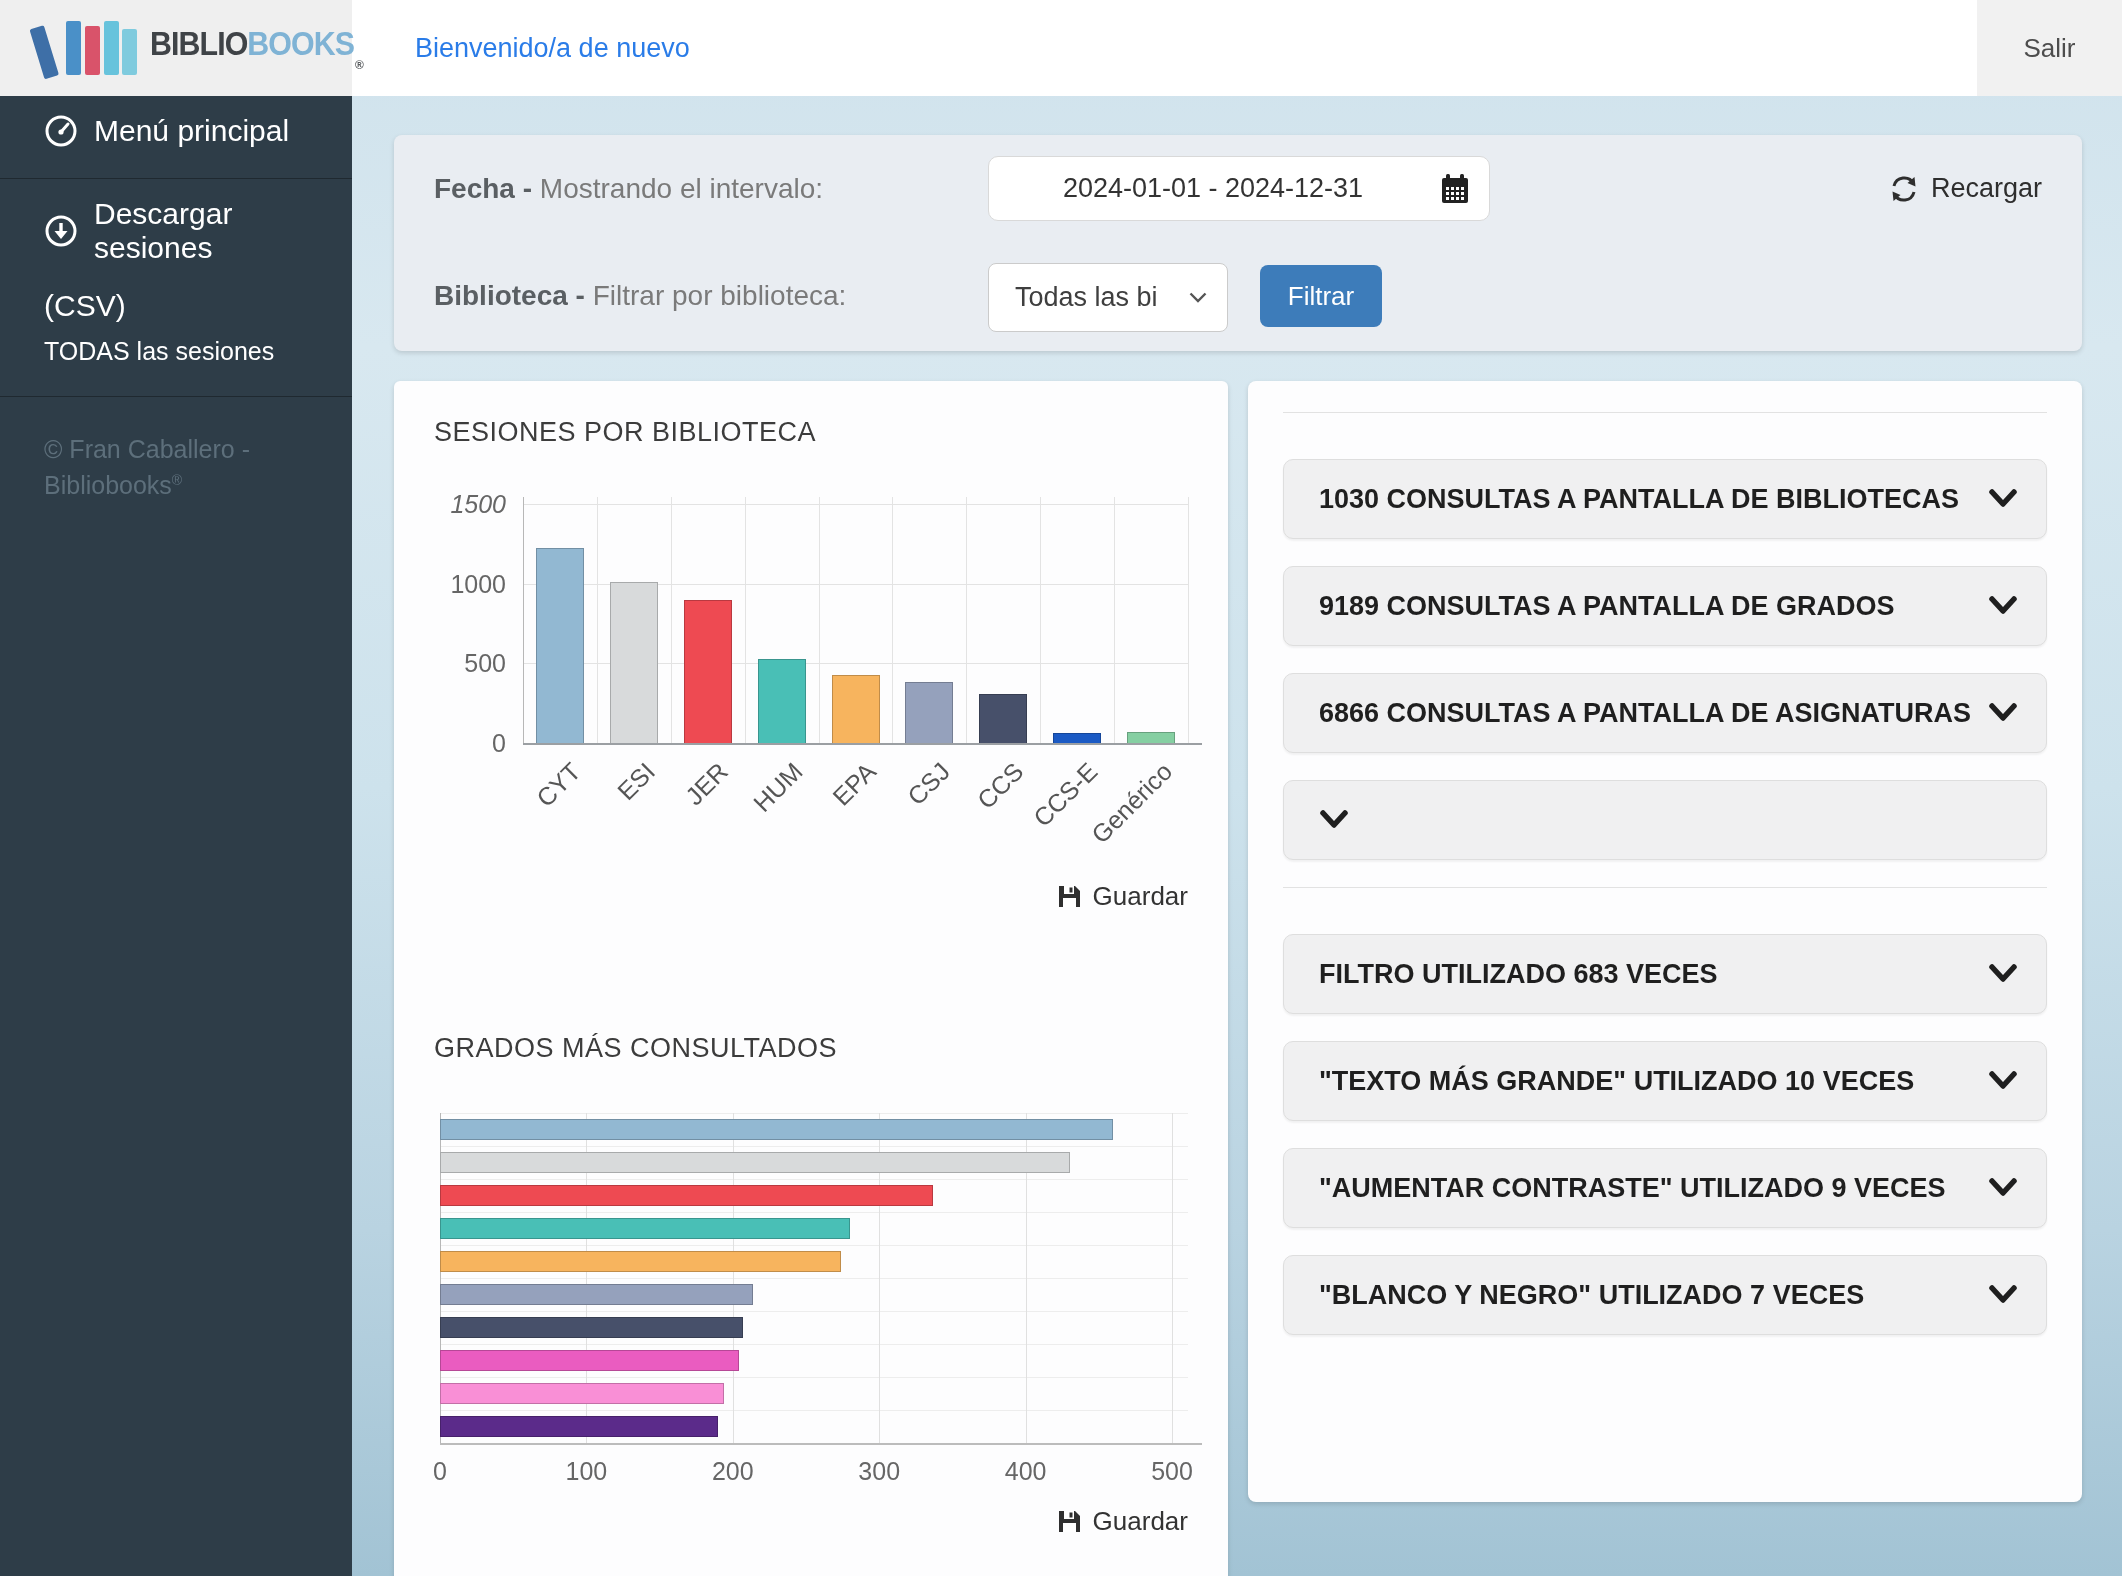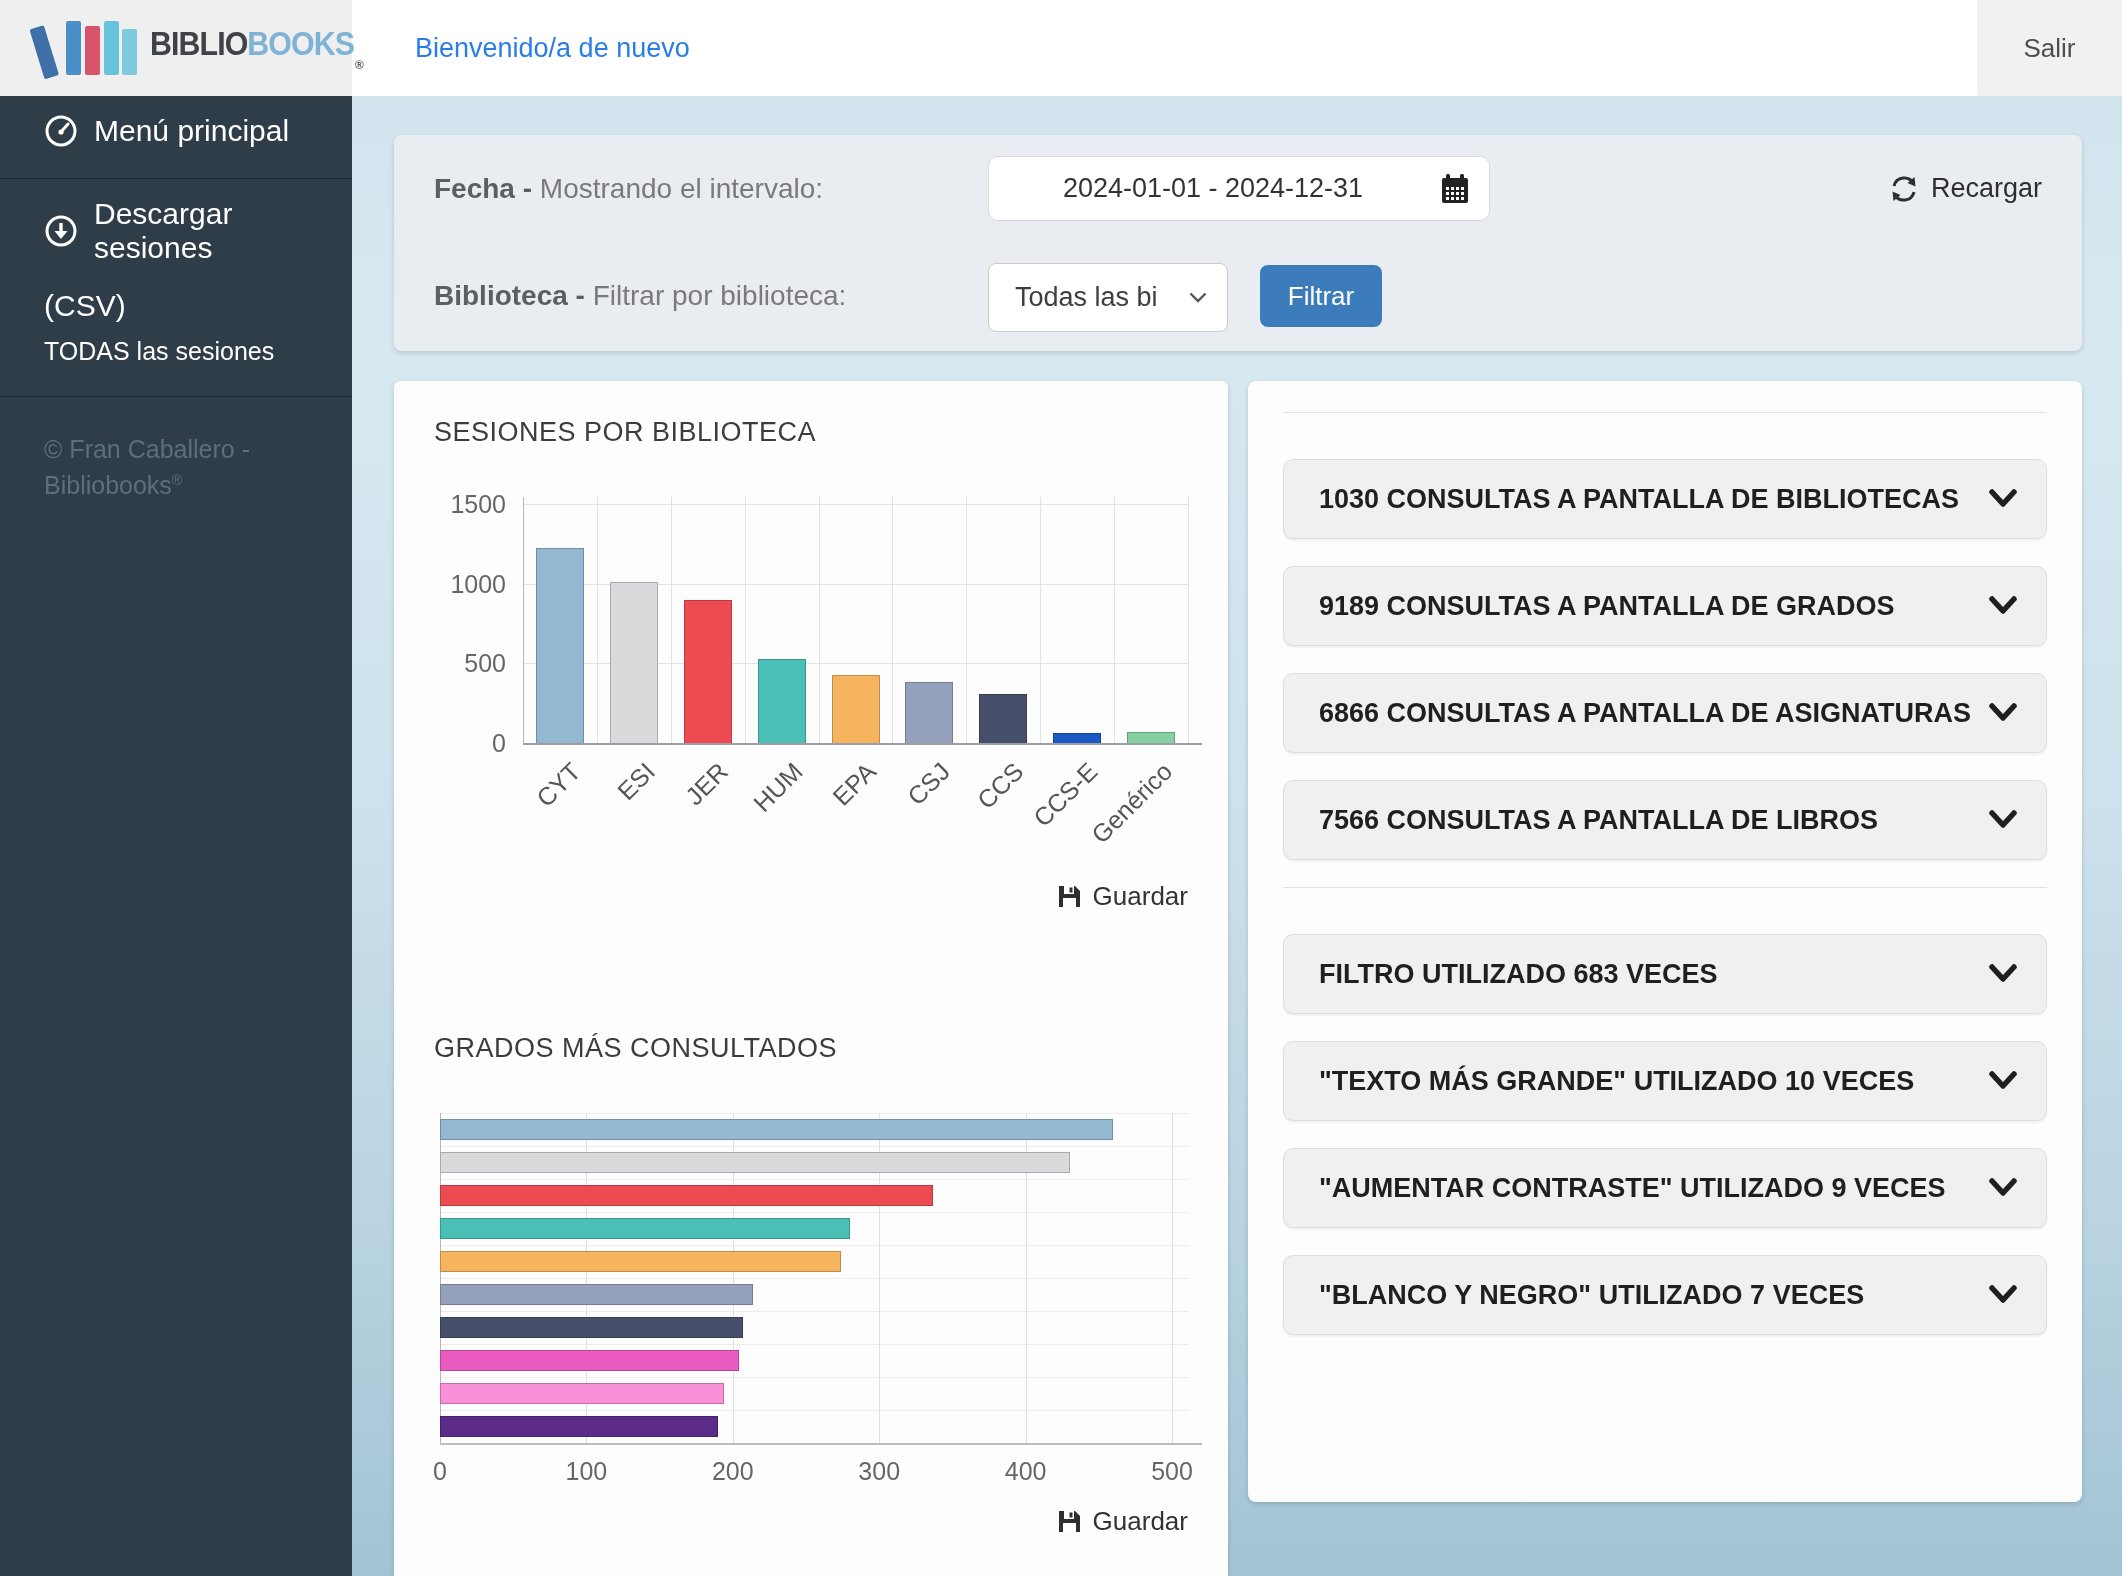--- a/index.html
+++ b/index.html
@@ -186,21 +186,21 @@
         <div class="gridline" style="left: 572.333px; top: 0px; width: 1px; height: 246px;"></div>
         <div class="gridline" style="left: 646.222px; top: 0px; width: 1px; height: 246px;"></div>
         <div class="gridline" style="left: 720.111px; top: 0px; width: 1px; height: 246px;"></div>
         <div class="gridline" style="left: 794px; top: 0px; width: 1px; height: 246px;"></div>
         <div class="ytick" style="left: 0px; top: 232px;">0</div>
         <div class="gridline" style="left: 129px; top: 166.333px; width: 665px; height: 1px;"></div>
         <div class="ytick" style="left: 0px; top: 152.333px;">500</div>
         <div class="gridline" style="left: 129px; top: 86.6667px; width: 665px; height: 1px;"></div>
         <div class="ytick" style="left: 0px; top: 72.6667px;">1000</div>
         <div class="gridline" style="left: 129px; top: 7px; width: 665px; height: 1px;"></div>
-        <div class="ytick" style="left: 0px; top: -7px;">1500</div>
+        <div class="ytick" style="left: 0px; top: -7px; font-style: italic;">1500</div>
         <div class="axisline" style="left: 129px; top: 0px; width: 1px; height: 246px; background: rgb(183, 183, 183);"></div>
         <div class="vbar" style="left: 141.944px; top: 51px; width: 48px; height: 195px; background: rgb(146, 184, 210);"></div>
         <div class="vbar" style="left: 215.833px; top: 85px; width: 48px; height: 161px; background: rgb(216, 218, 219);"></div>
         <div class="vbar" style="left: 289.722px; top: 103px; width: 48px; height: 143px; background: rgb(238, 74, 82);"></div>
         <div class="vbar" style="left: 363.611px; top: 162px; width: 48px; height: 84px; background: rgb(73, 191, 182);"></div>
         <div class="vbar" style="left: 437.5px; top: 178px; width: 48px; height: 68px; background: rgb(247, 180, 94);"></div>
         <div class="vbar" style="left: 511.389px; top: 185px; width: 48px; height: 61px; background: rgb(149, 161, 188);"></div>
         <div class="vbar" style="left: 585.278px; top: 197px; width: 48px; height: 49px; background: rgb(71, 80, 106);"></div>
         <div class="vbar" style="left: 659.167px; top: 236px; width: 48px; height: 10px; background: rgb(27, 90, 196);"></div>
         <div class="vbar" style="left: 733.056px; top: 235px; width: 48px; height: 11px; background: rgb(133, 207, 162);"></div>
@@ -305,21 +305,20 @@
             <polyline points="4,4 15,16 26,4" fill="none" stroke="#1f1f1f" stroke-width="5.5" stroke-linecap="round" stroke-linejoin="round"></polyline>
           </svg>
         </div>
         <div class="acc">
           <span>6866 CONSULTAS A PANTALLA DE ASIGNATURAS</span>
           <svg width="30" height="22" viewBox="0 0 30 22">
             <polyline points="4,4 15,16 26,4" fill="none" stroke="#1f1f1f" stroke-width="5.5" stroke-linecap="round" stroke-linejoin="round"></polyline>
           </svg>
         </div>
         <div class="acc">
-          <span>7566 CONSULTAS A PANTALLA DE LIBROS</span>
           <svg width="30" height="22" viewBox="0 0 30 22">
             <polyline points="4,4 15,16 26,4" fill="none" stroke="#1f1f1f" stroke-width="5.5" stroke-linecap="round" stroke-linejoin="round"></polyline>
           </svg>
         </div>
         <div class="group-divider"></div>
         <div class="acc">
           <span>FILTRO UTILIZADO 683 VECES</span>
           <svg width="30" height="22" viewBox="0 0 30 22">
             <polyline points="4,4 15,16 26,4" fill="none" stroke="#1f1f1f" stroke-width="5.5" stroke-linecap="round" stroke-linejoin="round"></polyline>
           </svg>

